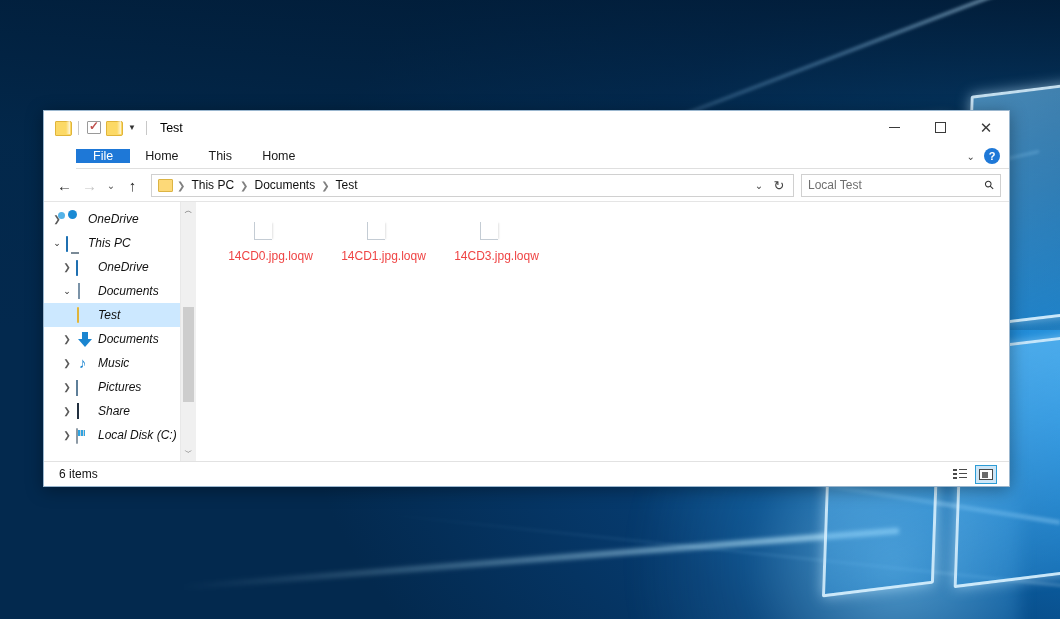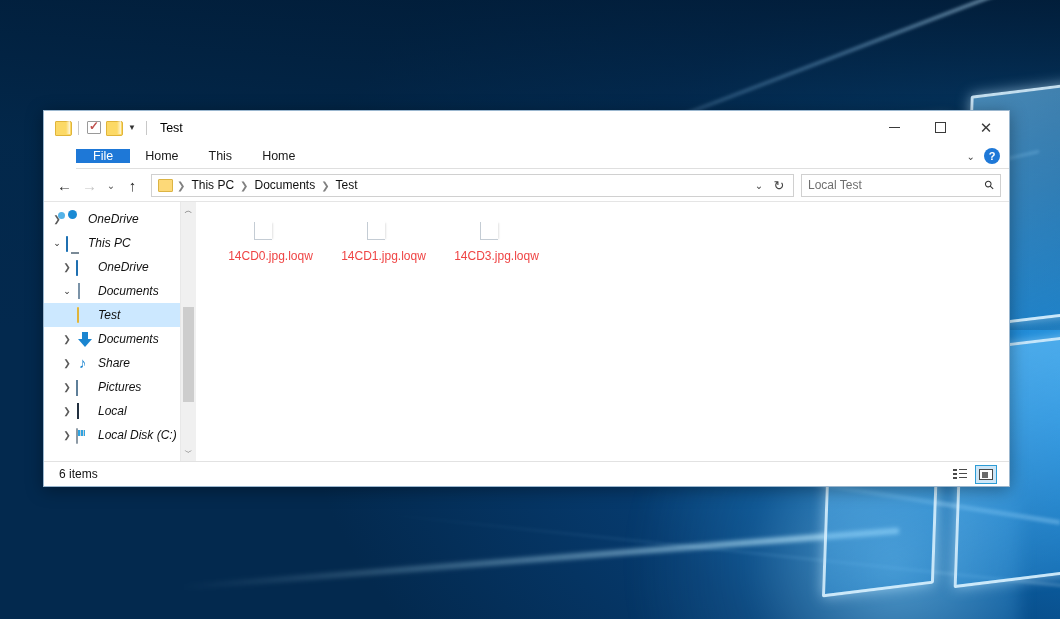--- a/index.html
+++ b/index.html
@@ -422,31 +422,31 @@
           <span class="nav-label">Test</span>
         </div>
         <div class="nav-item" style="padding-left:14px">
           <span class="nav-twisty">❯</span>
           <span class="nav-icon"><span class="ic-dl"></span></span>
           <span class="nav-label">Documents</span>
         </div>
         <div class="nav-item" style="padding-left:14px">
           <span class="nav-twisty">❯</span>
           <span class="nav-icon"><span class="ic-music">♪</span></span>
-          <span class="nav-label">Share</span>
+          <span class="nav-label">Music</span>
         </div>
         <div class="nav-item" style="padding-left:14px">
           <span class="nav-twisty">❯</span>
           <span class="nav-icon"><span class="ic-pic"></span></span>
           <span class="nav-label">Pictures</span>
         </div>
         <div class="nav-item" style="padding-left:14px">
           <span class="nav-twisty">❯</span>
           <span class="nav-icon"><span class="ic-vid"></span></span>
-          <span class="nav-label">Local</span>
+          <span class="nav-label">Share</span>
         </div>
         <div class="nav-item" style="padding-left:14px">
           <span class="nav-twisty">❯</span>
           <span class="nav-icon"><span class="ic-disk"></span></span>
           <span class="nav-label">Local Disk (C:)</span>
         </div>
 
         <div class="nav-scroll">
           <div class="sb-arrow">︿</div>
           <div class="sb-track">

